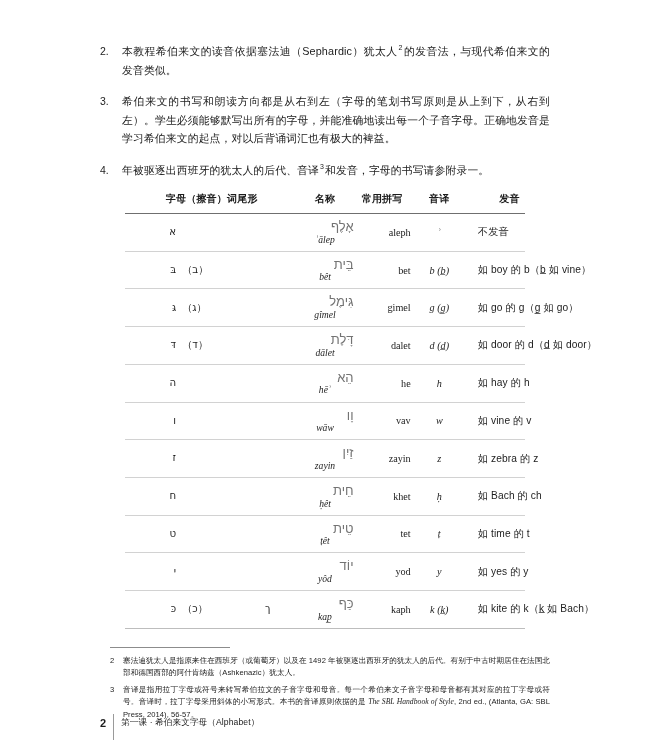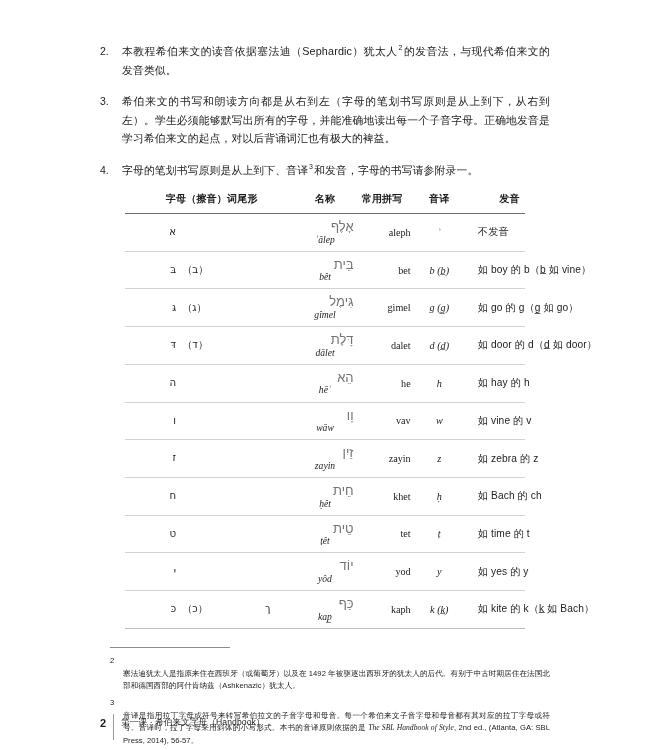--- a/index.html
+++ b/index.html
@@ -179,21 +179,20 @@
     line-height: 12.5px;
     color: #1c1c1c;
   }
   .fn-text {
     flex: 1 1 auto;
     font-size: 7.6px;
     line-height: 12.5px;
     text-align: justify;
     color: #1c1c1c;
     letter-spacing: 0.05px;
-    margin-top: 13px;
   }
   .fn-text i { font-style: italic; font-family: Liberation Serif, serif; }
 
   
   .page-footer {
     position: absolute;
     left: 100px;
     bottom: 14px;
     display: flex;
     align-items: center;
@@ -230,21 +229,21 @@
       <div class="para-body"><span>本教程希伯来文的读音依据塞法迪（Sephardic）犹太人</span><span class="fnref">2</span><span>的发音法，与现代希伯来文的发音类似。</span></div>
     </div>
 
     <div class="para">
       <div class="para-num">3.</div>
       <div class="para-body">希伯来文的书写和朗读方向都是从右到左（字母的笔划书写原则是从上到下，从右到左）。学生必须能够默写出所有的字母，并能准确地读出每一个子音字母。正确地发音是学习希伯来文的起点，对以后背诵词汇也有极大的裨益。</div>
     </div>
 
     <div class="para">
       <div class="para-num">4.</div>
-      <div class="para-body"><span>字母的笔划书写原则是从上到下、音译</span><span class="fnref">3</span><span>和发音，字母的书写请参附录一。</span></div>
+      <div class="para-body"><span>年被驱逐出西班牙的犹太人的后代、音译</span><span class="fnref">3</span><span>和发音，字母的书写请参附录一。</span></div>
     </div>
 
   </div>
 
   <table class="alef-table">
     <thead>
       <tr>
         <th class="th-letters" colspan="3">字母（擦音）词尾形</th>
         <th class="th-name">名称</th>
         <th class="th-spell">常用拼写</th>
@@ -397,16 +396,16 @@
     </div>
     <div class="fn">
       <div class="fn-num">3</div>
       <div class="fn-text"><span>音译是指用拉丁字母或符号来转写希伯拉文的子音字母和母音。每一个希伯来文子音字母和母音都有其对应的拉丁字母或符号。音译时，拉丁字母采用斜体的小写形式。本书的音译原则依据的是 </span><i>The SBL Handbook of Style</i><span>, 2nd ed., (Atlanta, GA: SBL Press, 2014), 56-57。</span></div>
     </div>
   </div>
 
   <div class="page-footer">
     <span class="folio">2</span>
     <span class="folio-bar"></span>
-    <span class="footer-text">第一课 · 希伯来文字母（Handbook）</span>
+    <span class="footer-text">第一课 · 希伯来文字母（Alphabet）</span>
   </div>
 
 </div>
 
 </body></html>

